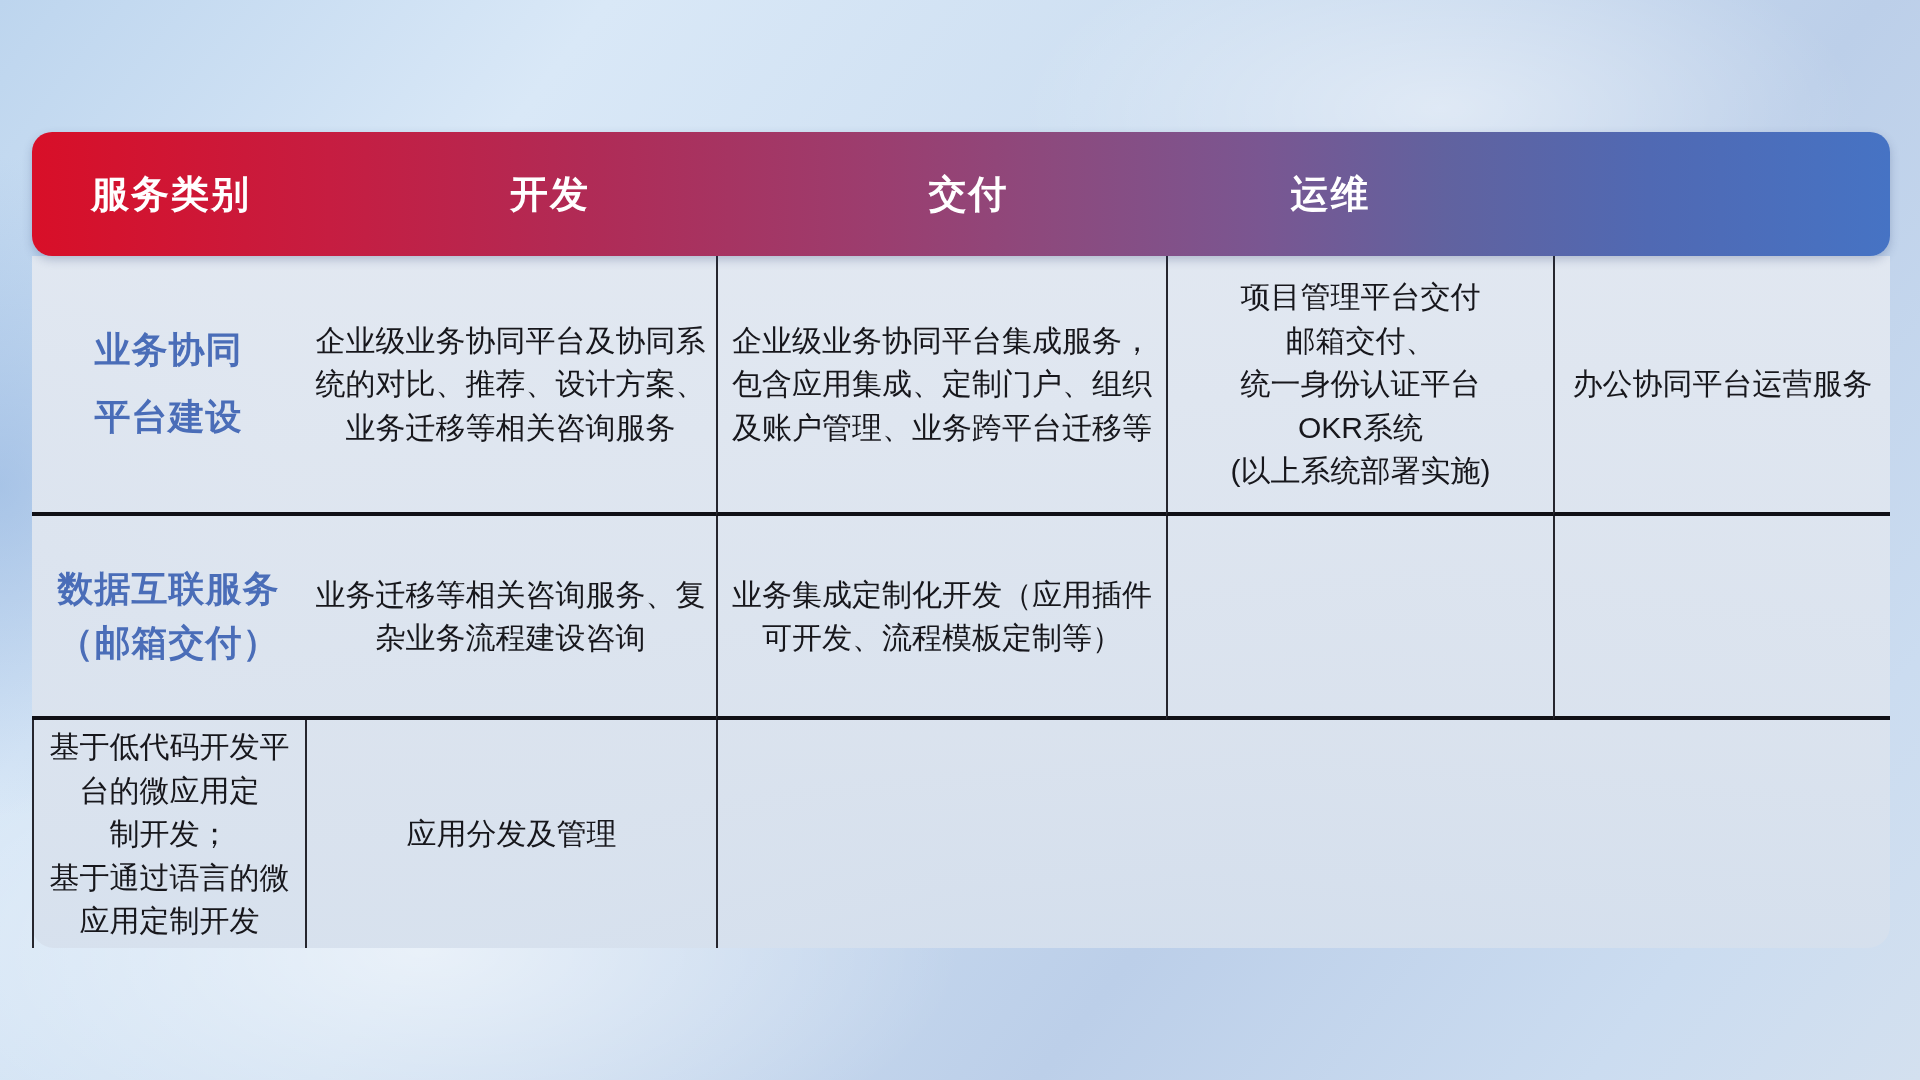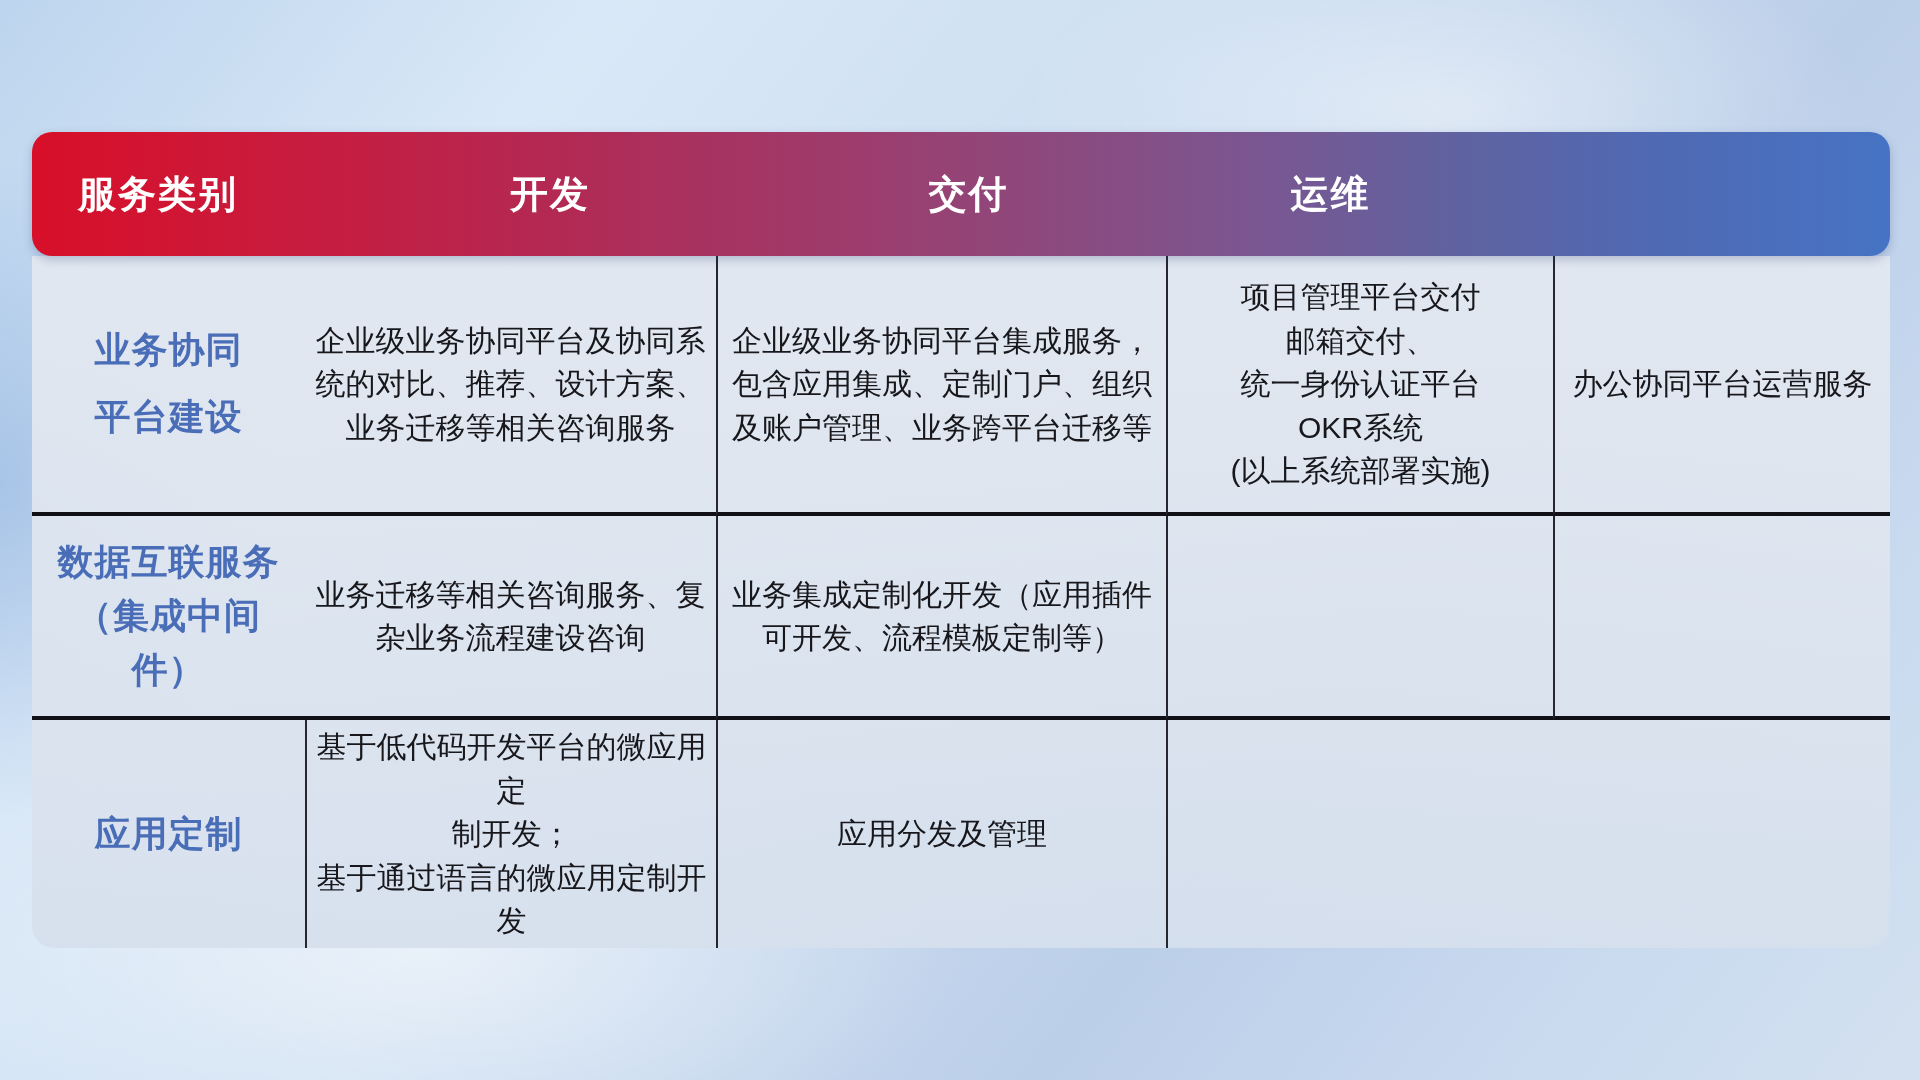--- a/index.html
+++ b/index.html
@@ -33,21 +33,21 @@
     display: flex;
     align-items: center;
     color: #ffffff;
     font-weight: bold;
     font-size: 38px;
     letter-spacing: 2px;
     z-index: 2;
     box-shadow: 0 4px 10px rgba(40,60,110,0.25);
   }
   .hcell { display: flex; justify-content: center; align-items: center; }
-  .hcell.c0 { width: 273px; justify-content: flex-start; padding-left: 46px; box-sizing: border-box; }
+  .hcell.c0 { width: 273px; justify-content: flex-start; padding-left: 59px; box-sizing: border-box; }
   .hcell.c1 { width: 411px; }
   .hcell.c2 { width: 450px; }
   .hcell.c3 { width: 387px; }
   .hcell.c4 { width: 337px; }
   .hcell.shift span { transform: translateX(20px); display: inline-block; }
 
   
   .grid {
     position: absolute;
     left: 32px;
@@ -113,27 +113,26 @@
 包含应用集成、定制门户、组织
 及账户管理、业务跨平台迁移等</div>
   <div class="cell vline hline">项目管理平台交付
 邮箱交付、
 统一身份认证平台
 OKR系统
 (以上系统部署实施)</div>
   <div class="cell vline hline">办公协同平台运营服务</div>
 
   <div class="cell cat hline">数据互联服务
-（集成中间件）</div>
+（邮箱交付）</div>
   <div class="cell hline">业务迁移等相关咨询服务、复
 杂业务流程建设咨询</div>
   <div class="cell vline hline">业务集成定制化开发（应用插件
 可开发、流程模板定制等）</div>
   <div class="cell vline hline"></div>
   <div class="cell vline hline"></div>
 
-  <div class="cell cat">应用定制</div>
   <div class="cell vline">基于低代码开发平台的微应用定
 制开发；
 基于通过语言的微应用定制开发</div>
   <div class="cell vline">应用分发及管理</div>
   <div class="cell vline"></div>
 </div>
 
 </body></html>

